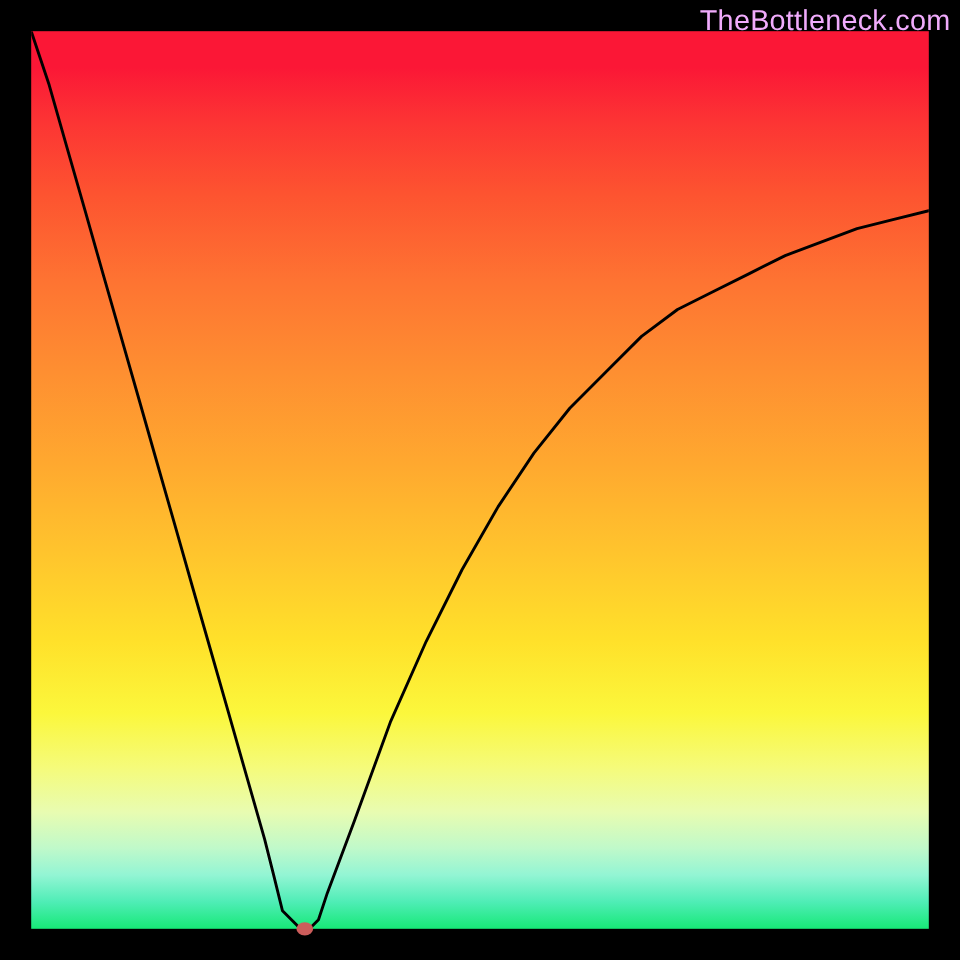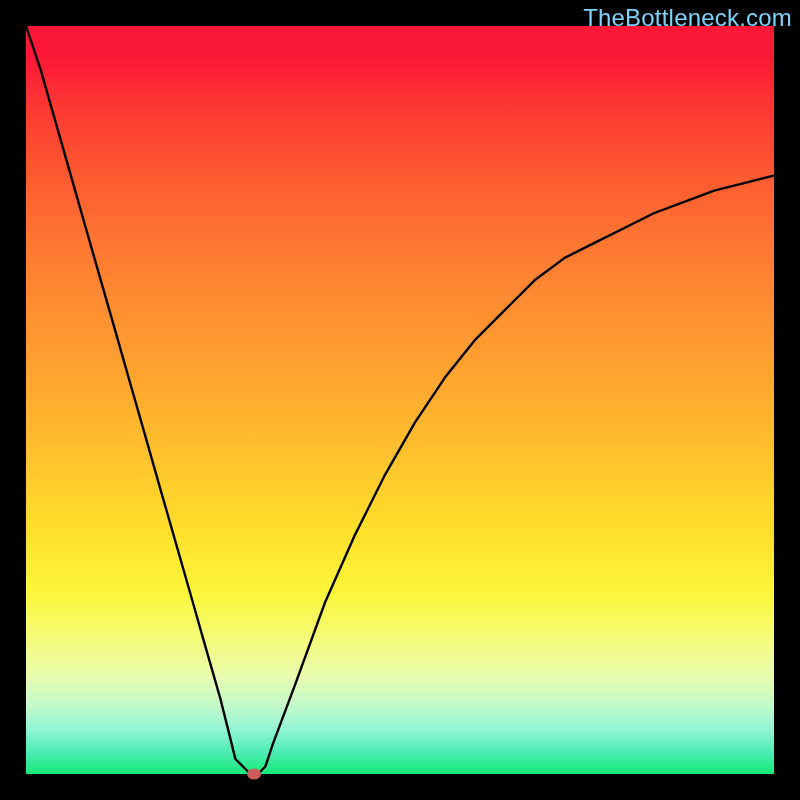--- a/index.html
+++ b/index.html
@@ -41,21 +41,21 @@
       #c0f9ca 91%,
       #93f5d4 94%,
       #4fedb6 97%,
       #17e977 100%
     );
   }
   .watermark {
     position: absolute;
     top: 4px;
     right: 8px;
-    color: #7dd3fc;
+    color: #f0abfc;
     font-size: 24px;
     font-weight: 400;
     letter-spacing: 0.2px;
     user-select: none;
   }
   .curve-svg {
     position: absolute;
     left: 0; top: 0;
     width: 748px;
     height: 748px;

